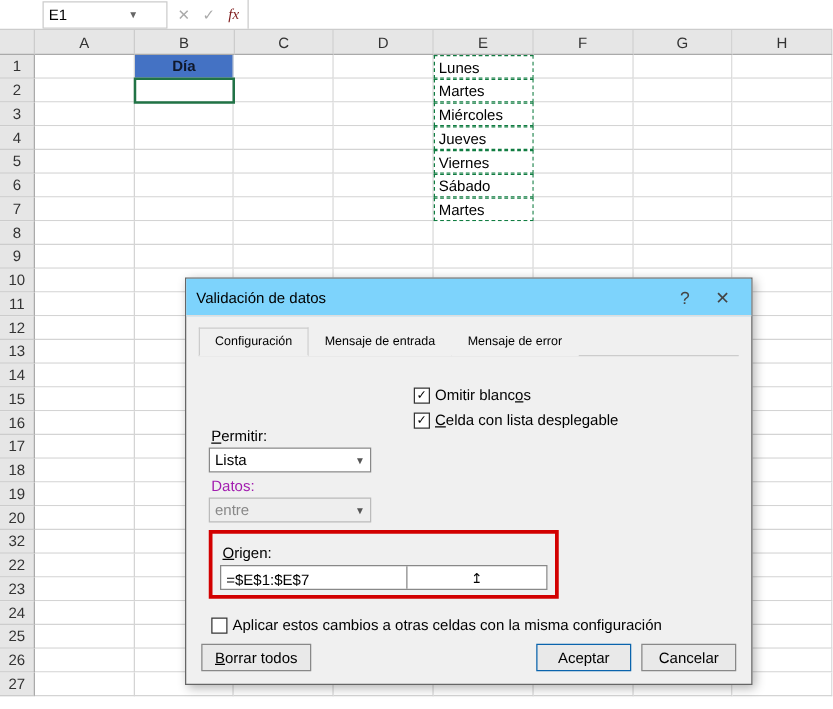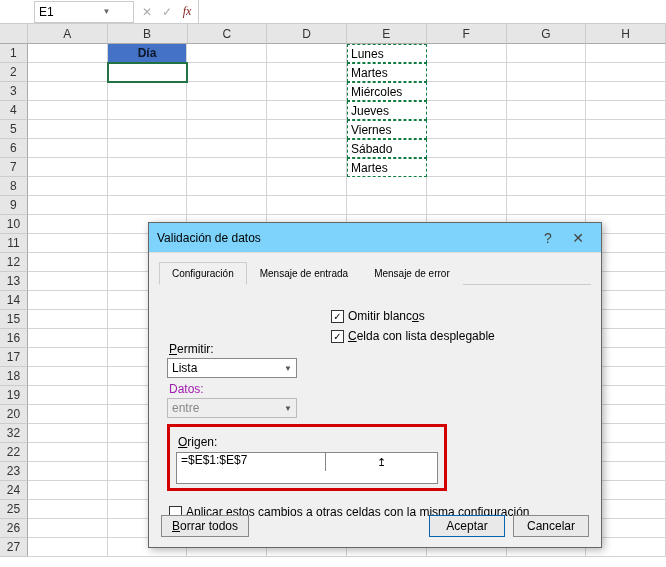--- a/index.html
+++ b/index.html
@@ -118,21 +118,21 @@
   .chkbox {
     width: 13px; height: 13px; border: 1px solid #333; background: #fff;
     display: inline-flex; align-items: center; justify-content: center; font-size: 10px; color: #000;
   }
   .chkbox.unchecked { color: transparent; }
   .origen-box {
     border: 3px solid #d20000; padding: 4px 6px; margin-top: 6px;
     width: 280px;
   }
   .origen-input {
-    display: flex; align-items: flex-start; height: 32px;
+    display: flex; align-items: flex-end; height: 20px;
     border: 1px solid #888; background: #fff; margin-top: 3px; gap: 37px;
   }
   .origen-input span { flex:1; padding: 0 4px; }
   .collapse-btn {
     width: 18px; height: 18px; border-left: 1px solid #888;
     display:flex; align-items:center; justify-content:center; font-size: 11px;
   }
   .apply-row { display: flex; align-items: center; gap: 4px; margin: 14px 2px 0 2px; }
   .btnrow {
     position: absolute; bottom: 10px; left: 12px; right: 12px;

